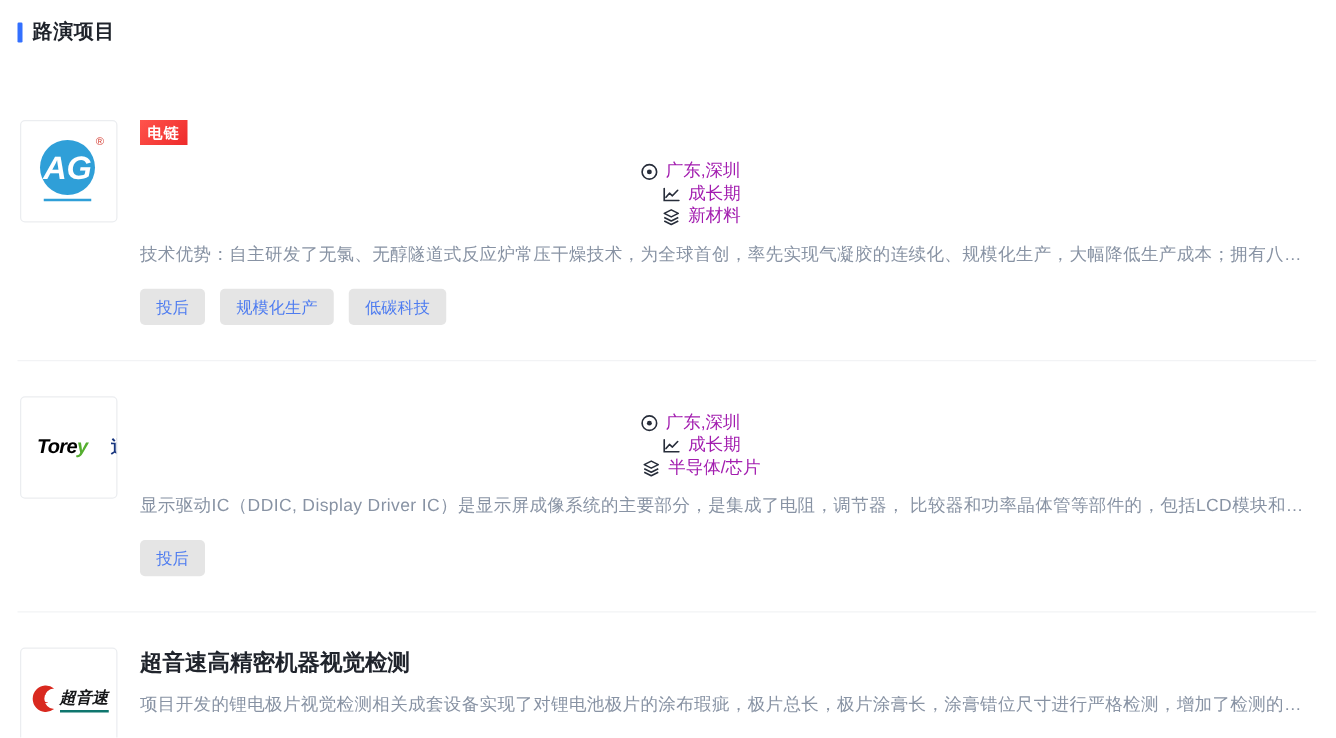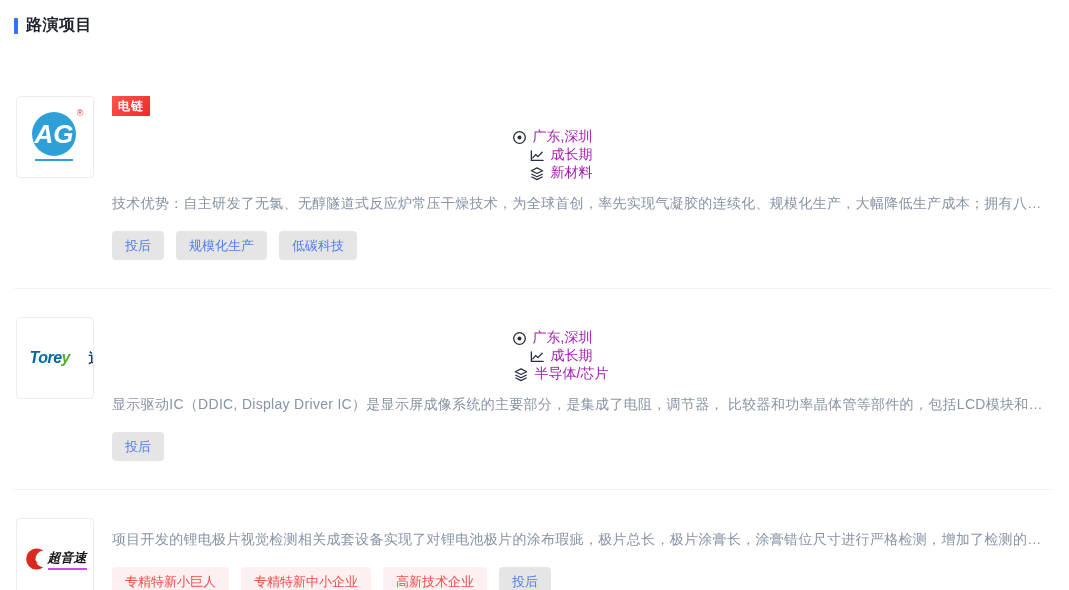--- a/index.html
+++ b/index.html
@@ -38,27 +38,27 @@
   .desc { margin-top: 13px; font-size: 14px; color: #8893a4; letter-spacing: 0.3px;
           white-space: nowrap; overflow: hidden; text-overflow: ellipsis; max-width: 1035px; }
 
   .tags { display: flex; gap: 12px; margin-top: 18px; }
   .tag { font-size: 13px; line-height: 1; padding: 8px 13px; border-radius: 4px; white-space: nowrap; }
   .tag.blue { color: #4e7cf0; background: #e5e5e5; }
   .tag.red  { color: #f54a4a; background: #fdf0f0; }
 
   
   .logo-torey { display: flex; align-items: baseline; white-space: nowrap; }
-  .torey-en { font-size: 16px; font-weight: 800; font-style: italic; color: #0369a1; letter-spacing: -0.5px; margin-left: 36px; }
+  .torey-en { font-size: 16px; font-weight: 800; font-style: italic; color: #000000; letter-spacing: -0.5px; margin-left: 36px; }
   .torey-y  { font-size: 16px; font-weight: 800; font-style: italic; color: #55ae2f; }
   .torey-cn { font-size: 14px; font-weight: 800; color: #17357e; margin-left: 18px; }
 
   .logo-cys { display: flex; align-items: center; gap: 2px; }
   .cys-cn { font-size: 13px; font-weight: 800; font-style: italic; color: #17181a;
-            border-bottom: 2px solid #d946ef; padding-bottom: 1px; white-space: nowrap; }
+            border-bottom: 2px solid #0f766e; padding-bottom: 1px; white-space: nowrap; }
 </style>
 </head>
 <body>
 
 <div class="page">
 
   <div class="section-header">
     <div class="accent-bar"></div>
     <div class="section-title">路演项目</div>
   </div>
@@ -153,20 +153,23 @@
     <div class="logo-box">
       <div class="logo-cys">
         <svg width="22" height="24" viewBox="0 0 24 26">
           <path d="M21 4 A 11.5 11.5 0 1 0 21 22 A 8.5 9 0 0 1 21 4 Z" fill="#d9291f"></path>
           <path d="M14 9 a 4 4 0 1 0 2 7 a 3 3 0 0 1 -2 -7 Z" fill="#d9291f"></path>
         </svg>
         <span class="cys-cn">超音速</span>
       </div>
     </div>
     <div class="card-body">
+      <div class="title-row">
+        <span class="card-title">超音速高精密机器视觉检测</span>
+      </div>
       <div class="desc">项目开发的锂电极片视觉检测相关成套设备实现了对锂电池极片的涂布瑕疵，极片总长，极片涂膏长，涂膏错位尺寸进行严格检测，增加了检测的灵活...</div>
       <div class="tags">
         <span class="tag red">专精特新小巨人</span>
         <span class="tag red">专精特新中小企业</span>
         <span class="tag red">高新技术企业</span>
         <span class="tag blue">投后</span>
       </div>
     </div>
   </div>
 

